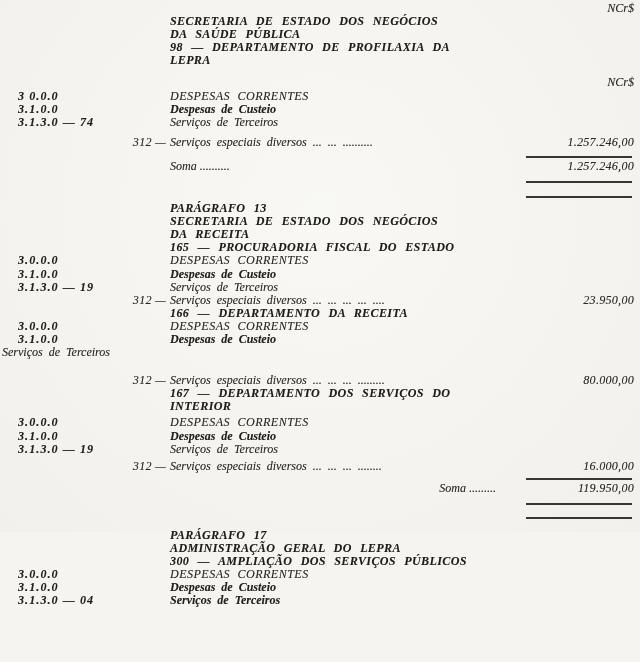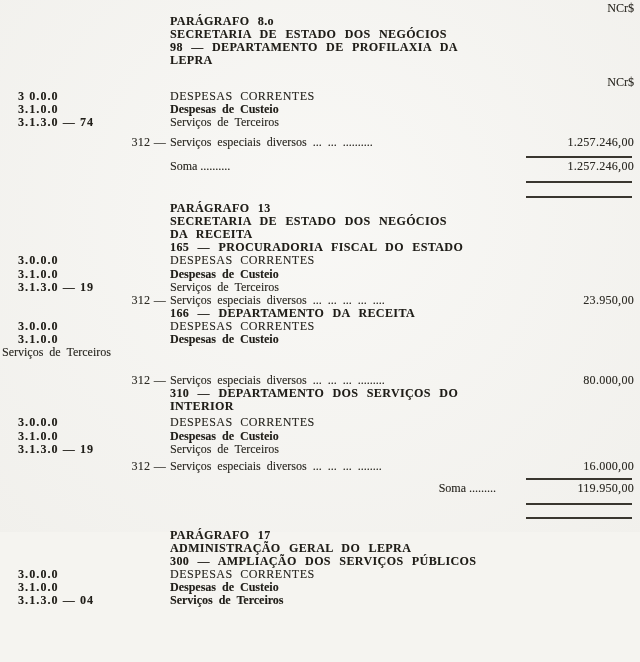--- a/index.html
+++ b/index.html
@@ -12,20 +12,21 @@
   }
   .page{
     position:relative;
     width:640px;height:532px;
     box-sizing:border-box;
     padding-top:2px;
     background:
       radial-gradient(ellipse at 50% 40%, rgba(255,255,255,0.35), rgba(0,0,0,0.015)),
       #f5f4f0;
     text-shadow:0.2px 0.2px 0 rgba(46,42,34,0.35);
+    font-style:italic;
   }
   .row{
     display:grid;
     grid-template-columns:168px 358px 111px;
     line-height:13.1px;
     font-size:12px;
     white-space:nowrap;
   }
   .c1{padding-left:18px;}
   .c2{padding-left:2px;}
@@ -51,26 +52,30 @@
 <div class="page">
 
   <div class="row">
     <div class="c1"></div>
       <div class="c2"></div>
     <div class="c3">NCr$</div>
   </div>
 
   <div class="row">
       <div class="c1"></div>
-    <div class="c2 caps">PARÁGRAFO  8.o</div>
     <div class="c3"></div>
     </div>
   <div class="row">
       <div class="c1"></div>
     <div class="c2 caps">SECRETARIA DE ESTADO DOS  NEGÓCIOS</div>
+    <div class="c3"></div>
+    </div>
+  <div class="row">
+      <div class="c1"></div>
+    <div class="c2 caps">DA SAÚDE  PÚBLICA</div>
     <div class="c3"></div>
     </div>
   <div class="row">
       <div class="c1"></div>
     <div class="c2 caps">98 — DEPARTAMENTO DE PROFILAXIA DA</div>
     <div class="c3"></div>
     </div>
   <div class="row">
       <div class="c1"></div>
     <div class="c2 caps">LEPRA</div>
@@ -202,21 +207,21 @@
     </div>
   <div class="sp" style="height:15px"></div>
   <div class="row">
     <div class="c1 itemno">312 —</div>
     <div class="c2 plain">Serviços especiais diversos ... ... ... .........</div>
     <div class="c3 amount">80.000,00</div>
     </div>
 
   <div class="row">
       <div class="c1"></div>
-    <div class="c2 caps">310 — DEPARTAMENTO DOS SERVIÇOS DO</div>
+    <div class="c2 caps">167 — DEPARTAMENTO DOS SERVIÇOS DO</div>
     <div class="c3"></div>
     </div>
   <div class="row">
       <div class="c1"></div>
     <div class="c2 caps">INTERIOR</div>
     <div class="c3"></div>
     </div>
   <div class="sp" style="height:3px"></div>
   <div class="row">
     <div class="c1 code">3.0.0.0</div>

